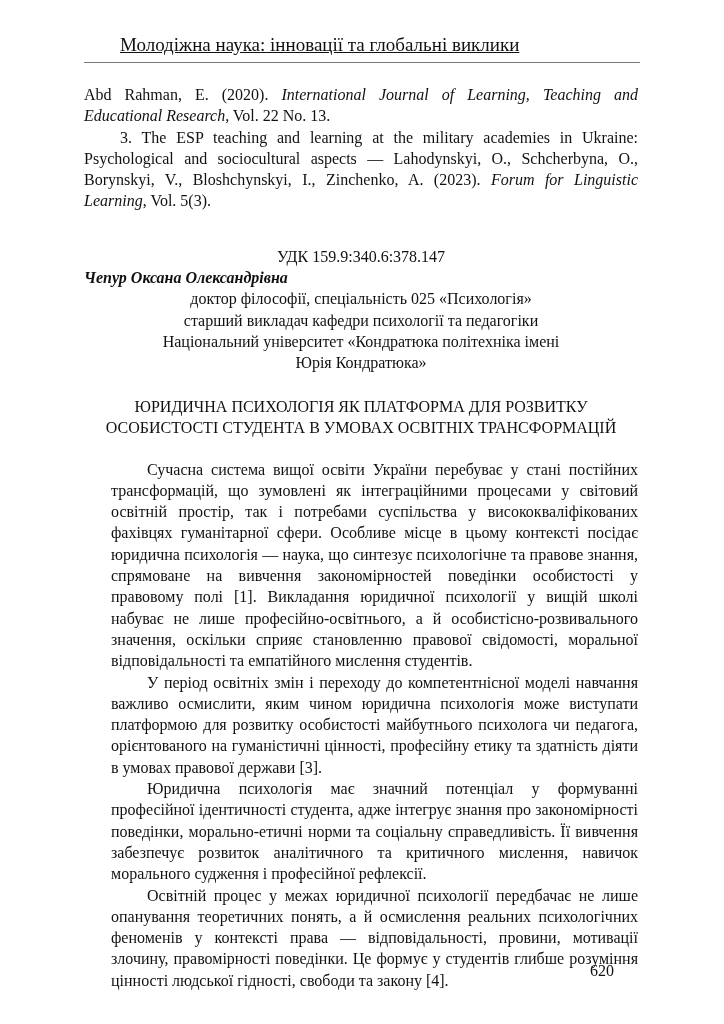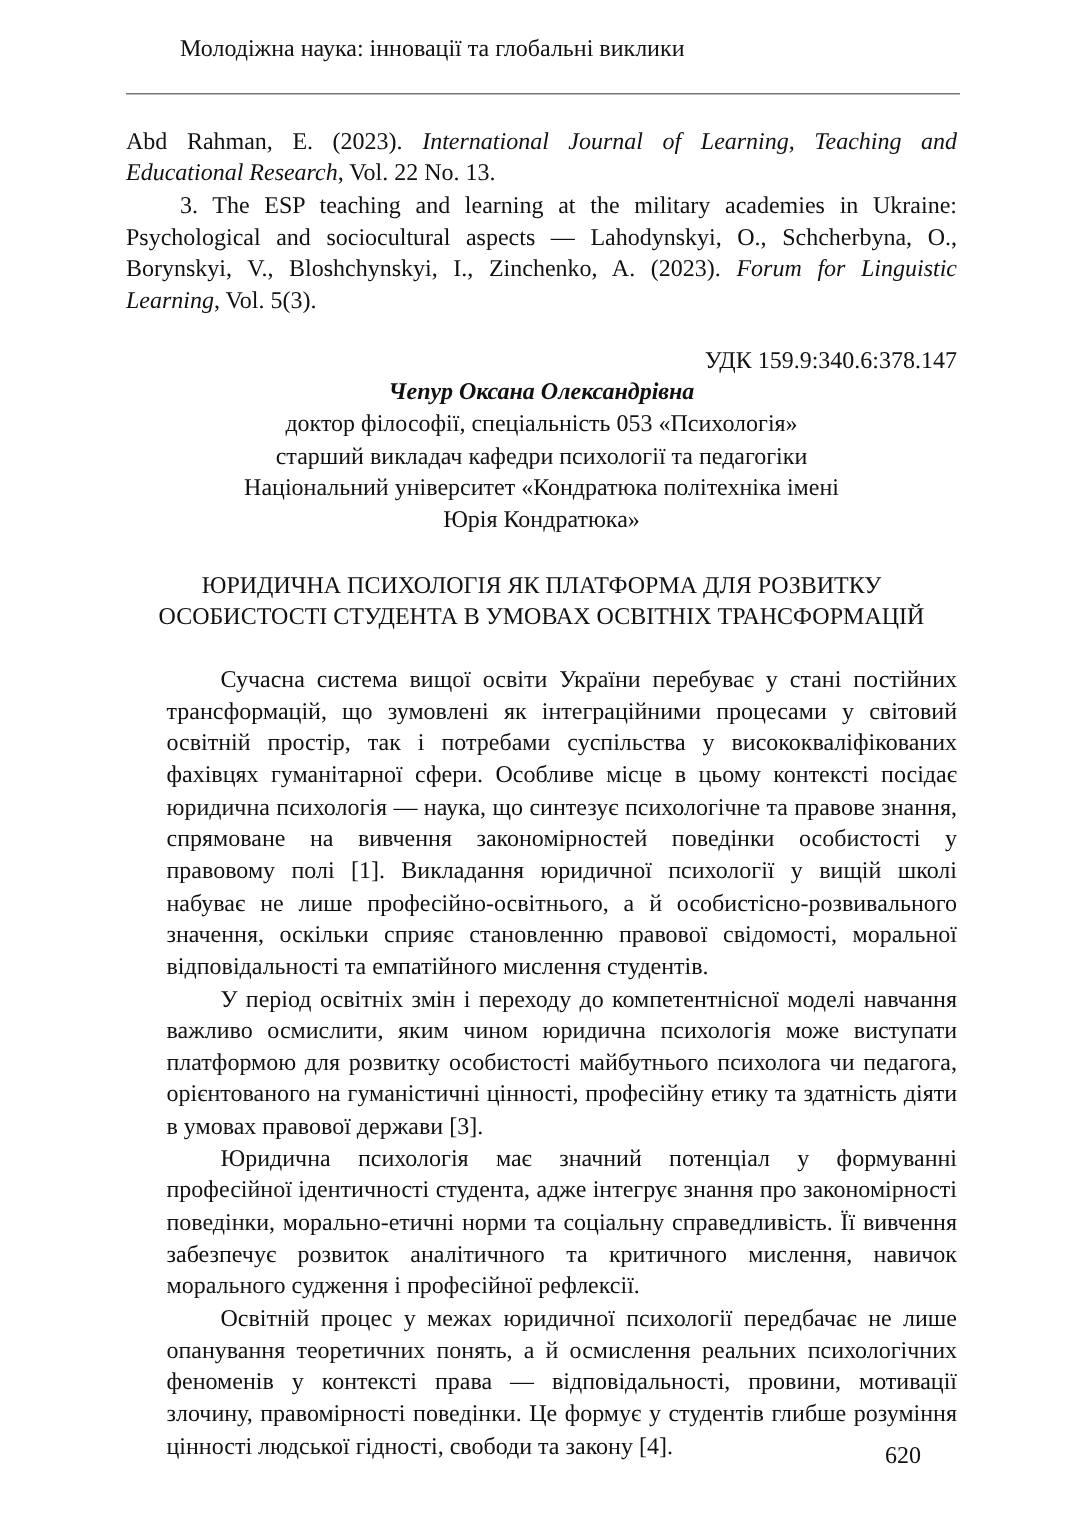--- a/index.html
+++ b/index.html
@@ -18,25 +18,26 @@
   .page {
     position: absolute;
     left: 0; top: 0;
     width: 724px;
     height: 1024px;
   }
   .running-header {
     position: absolute;
     left: 84px;
     width: 556px;
-    top: 24px;
-    font-size: 16px;
+    top: 36px;
+    font-size: 19px;
     line-height: 18px;
     padding-left: 36px;
     box-sizing: border-box;
+    text-decoration: underline;
   }
   .header-rule {
     position: absolute;
     left: 84px;
     width: 556px;
     top: 62px;
     height: 0;
     border-top: 1.2px solid #777;
   }
   .content {
@@ -51,30 +52,29 @@
     margin: 0;
     text-align: justify;
   }
   .indent {
     text-indent: 36px;
   }
   .ref-cont {
     text-indent: 0;
   }
   .udk {
-    margin-top: 18px;
-    text-align: right;
+    margin-top: 34px;
+    text-align: center;
   }
   .author-block {
     text-align: center;
   }
   .author-name {
     font-weight: bold;
     font-style: italic;
-    text-align: center;
     font-family: Liberation Serif, serif;
   }
   .center-line {
     text-align: center;
   }
   .title {
     margin-top: 22px;
     font-weight: normal;
     text-align: center;
     font-size: 16px;
@@ -96,29 +96,29 @@
 </head>
 <body>
 
 <div class="page">
 
   <div class="running-header">Молодіжна наука: інновації та глобальні виклики</div>
   <div class="header-rule"></div>
 
   <div class="content">
 
-    <p class="ref-cont"><span>Abd Rahman, E. (2023). </span><em>International Journal of Learning, Teaching and Educational Research</em><span>, Vol. 22 No. 13.</span></p>
+    <p class="ref-cont"><span>Abd Rahman, E. (2020). </span><em>International Journal of Learning, Teaching and Educational Research</em><span>, Vol. 22 No. 13.</span></p>
 
     <p class="indent"><span>3. The ESP teaching and learning at the military academies in Ukraine: Psychological and sociocultural aspects — Lahodynskyi, O., Schcherbyna, O., Borynskyi, V., Bloshchynskyi, I., Zinchenko, A. (2023). </span><em>Forum for Linguistic Learning</em><span>, Vol. 5(3).</span></p>
 
     <p class="udk">УДК 159.9:340.6:378.147</p>
 
     <div class="author-block">
       <p class="author-name">Чепур Оксана Олександрівна</p>
-      <p class="center-line">доктор філософії, спеціальність 053 «Психологія»</p>
+      <p class="center-line">доктор філософії, спеціальність 025 «Психологія»</p>
       <p class="center-line">старший викладач кафедри психології та педагогіки</p>
       <p class="center-line" style="padding:0 70px;">Національний університет «Кондратюка політехніка імені Юрія Кондратюка»</p>
     </div>
 
     <h1 class="title">ЮРИДИЧНА ПСИХОЛОГІЯ ЯК ПЛАТФОРМА ДЛЯ РОЗВИТКУ ОСОБИСТОСТІ СТУДЕНТА В УМОВАХ ОСВІТНІХ ТРАНСФОРМАЦІЙ</h1>
 
     <div class="body-text">
       <p class="indent">Сучасна система вищої освіти України перебуває у стані постійних трансформацій, що зумовлені як інтеграційними процесами у світовий освітній простір, так і потребами суспільства у висококваліфікованих фахівцях гуманітарної сфери. Особливе місце в цьому контексті посідає юридична психологія — наука, що синтезує психологічне та правове знання, спрямоване на вивчення закономірностей поведінки особистості у правовому полі [1]. Викладання юридичної психології у вищій школі набуває не лише професійно-освітнього, а й особистісно-розвивального значення, оскільки сприяє становленню правової свідомості, моральної відповідальності та емпатійного мислення студентів.</p>
       <p class="indent">У період освітніх змін і переходу до компетентнісної моделі навчання важливо осмислити, яким чином юридична психологія може виступати платформою для розвитку особистості майбутнього психолога чи педагога, орієнтованого на гуманістичні цінності, професійну етику та здатність діяти в умовах правової держави [3].</p>
       <p class="indent">Юридична психологія має значний потенціал у формуванні професійної ідентичності студента, адже інтегрує знання про закономірності поведінки, морально-етичні норми та соціальну справедливість. Її вивчення забезпечує розвиток аналітичного та критичного мислення, навичок морального судження і професійної рефлексії.</p>

